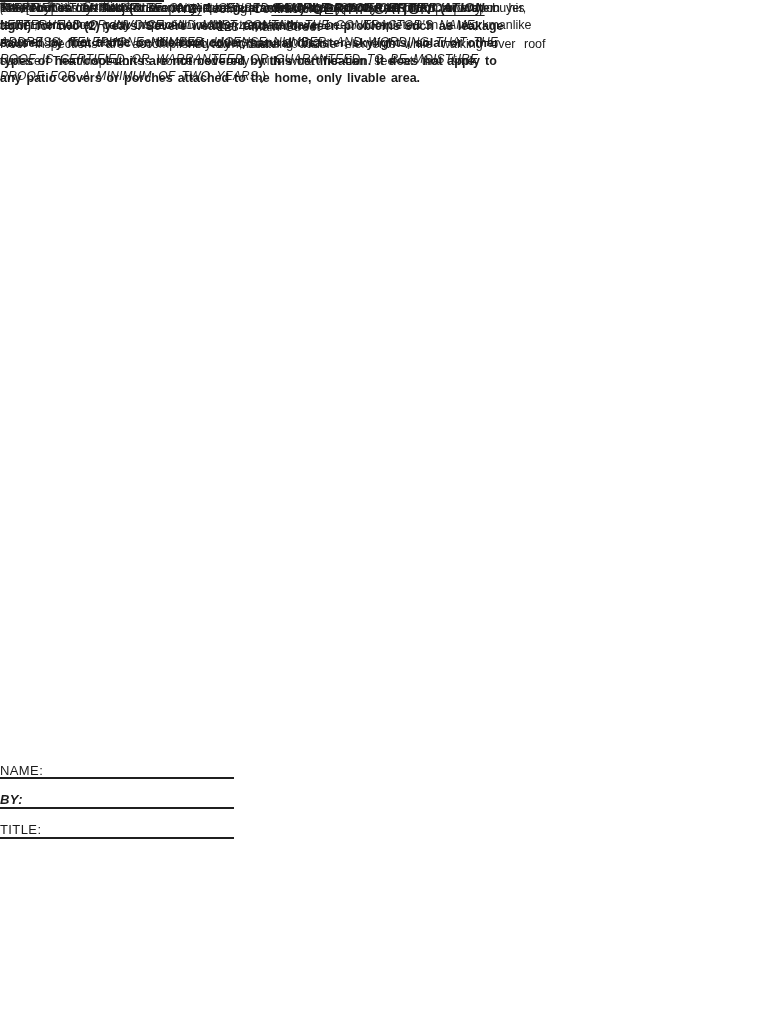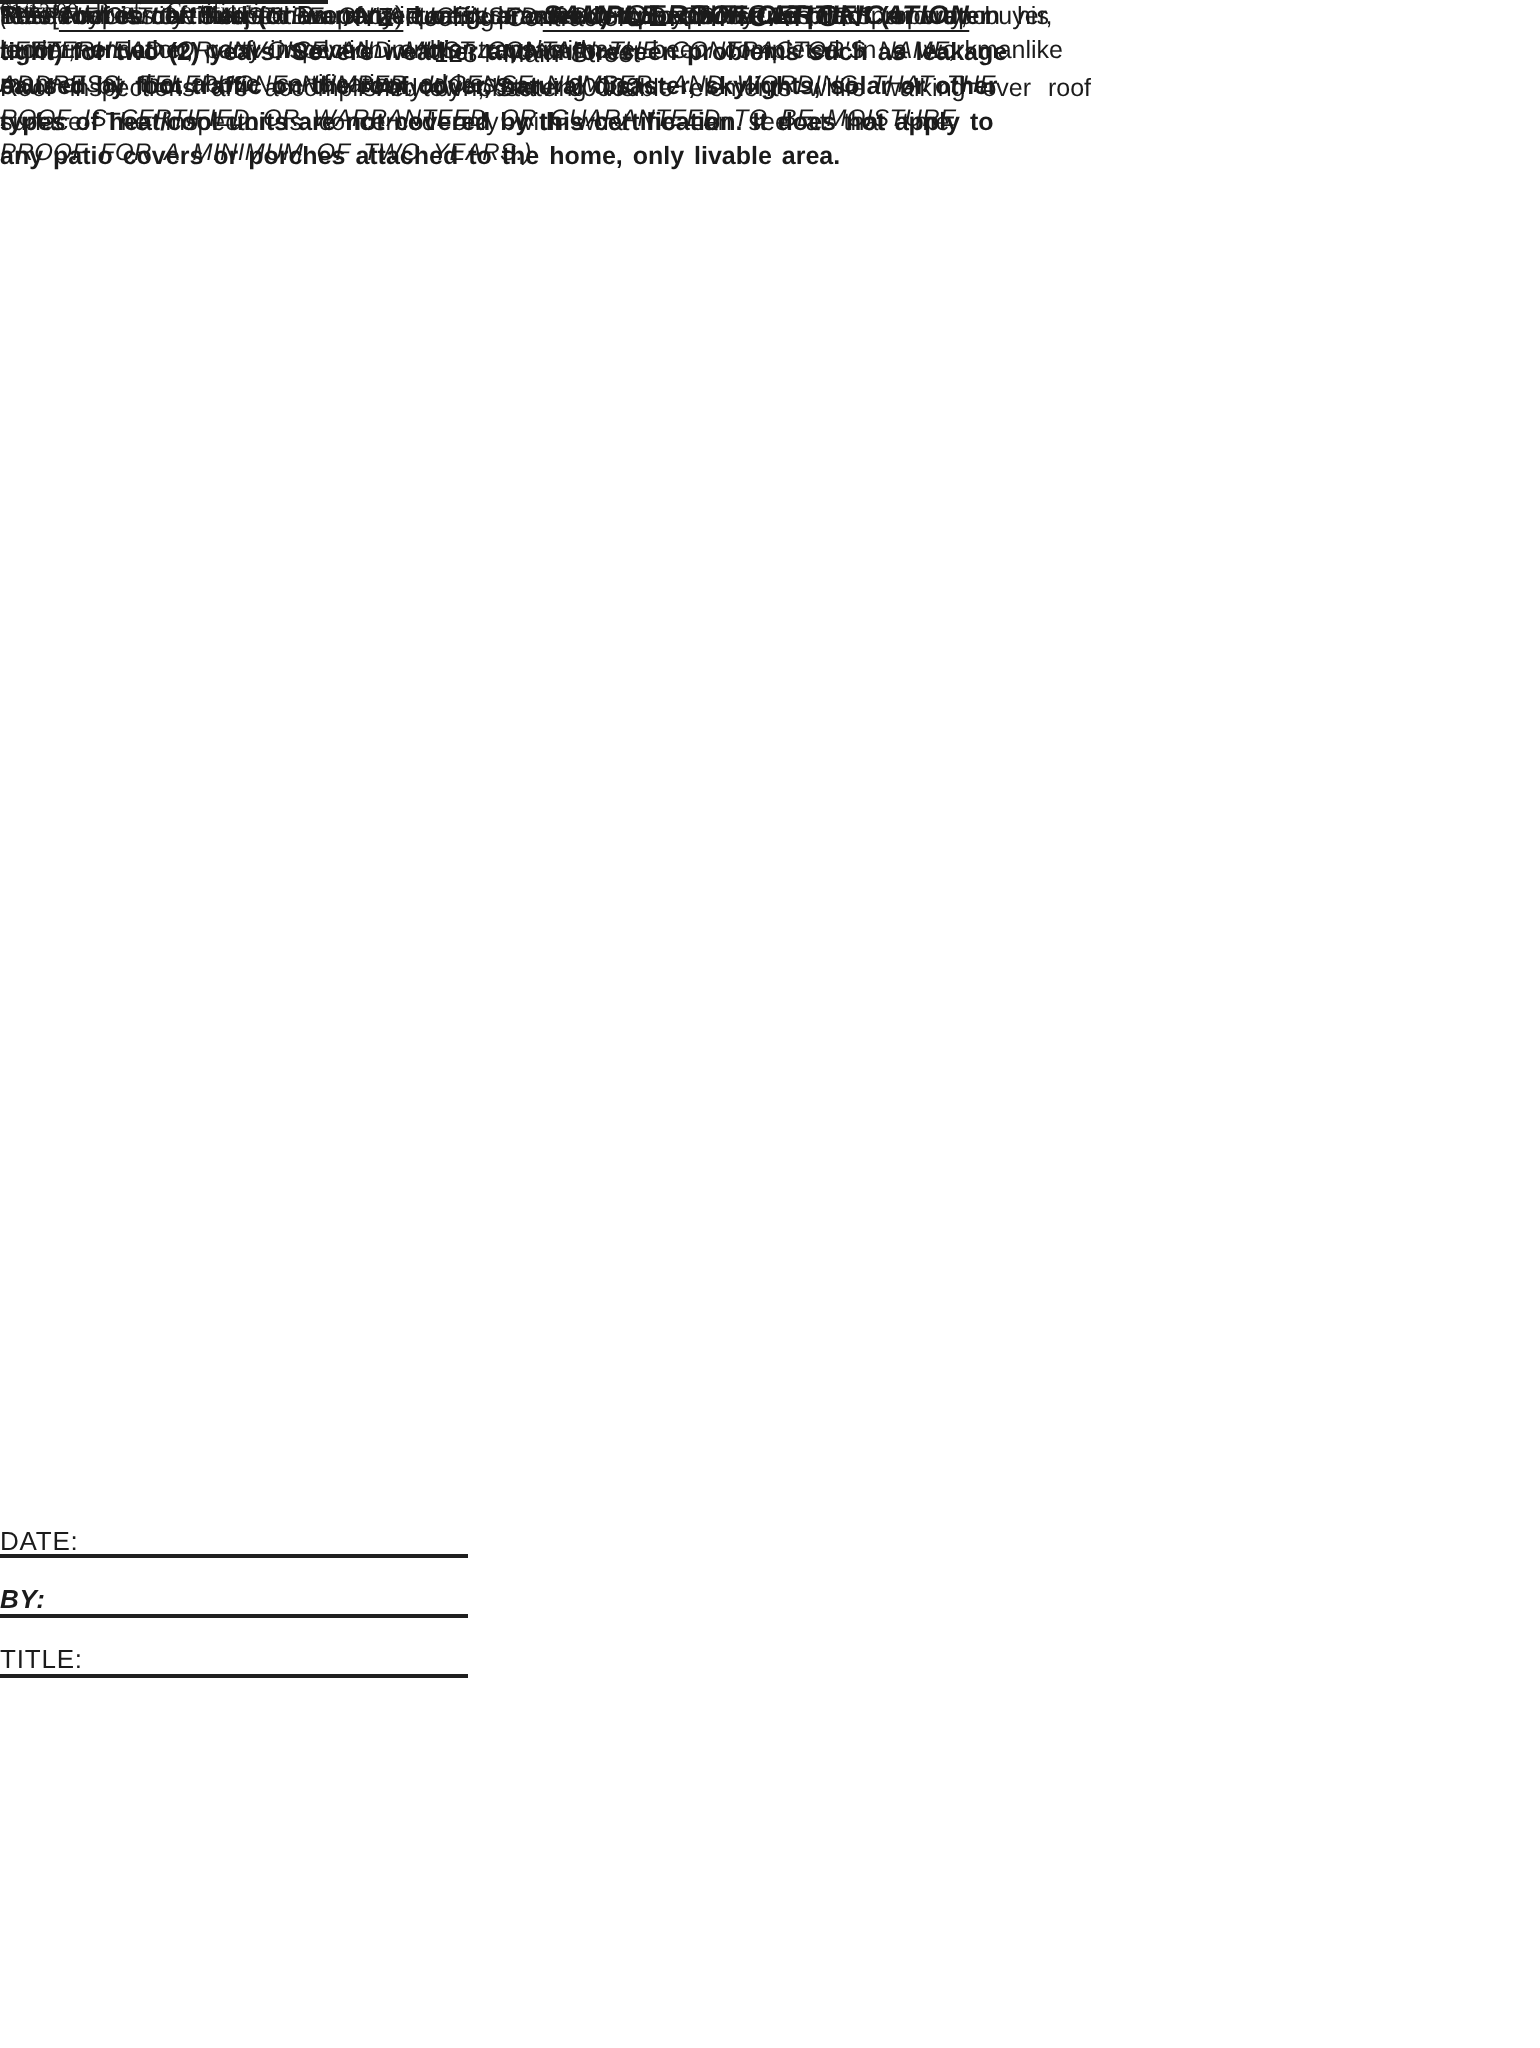--- a/index.html
+++ b/index.html
@@ -153,21 +153,21 @@
 surface. The inspector is concerned only with what he can see at that time.</div>
   <div class="abs para p4">I hereby certify that I have no interest present or prospective in the property, buyer,
 lender, or other party involved in this transaction.</div>
 
   <div class="abs para-bold">This roof is certified (or warranted or guaranteed) to be moisture proof (or water
 tight) for two (2) years. Severe weather and unforeseen problems such as leakage
 caused by foot traffic on the roof cover, natural disaster, skylights, solar or other
 types of heat/cool units are not covered by this certification. It does not apply to
 any patio covers or porches attached to the home, only livable area.</div>
 
-  <div class="abs sig-label" style="top:763px">DATE:</div>
+  <div class="abs sig-label" style="top:763px">NAME:</div>
   <div class="abs blank-line sig-line" style="top:777px"></div>
 
   <div class="abs sig-label by" style="top:792px">BY:</div>
   <div class="abs blank-line sig-line" style="top:807px"></div>
 
   <div class="abs sig-label title" style="top:822px">TITLE:</div>
   <div class="abs blank-line sig-line" style="top:837px"></div>
 
   <div class="abs footer-name">Sample Roof Certification</div>
   <div class="abs footer-date">01/13/99</div>

